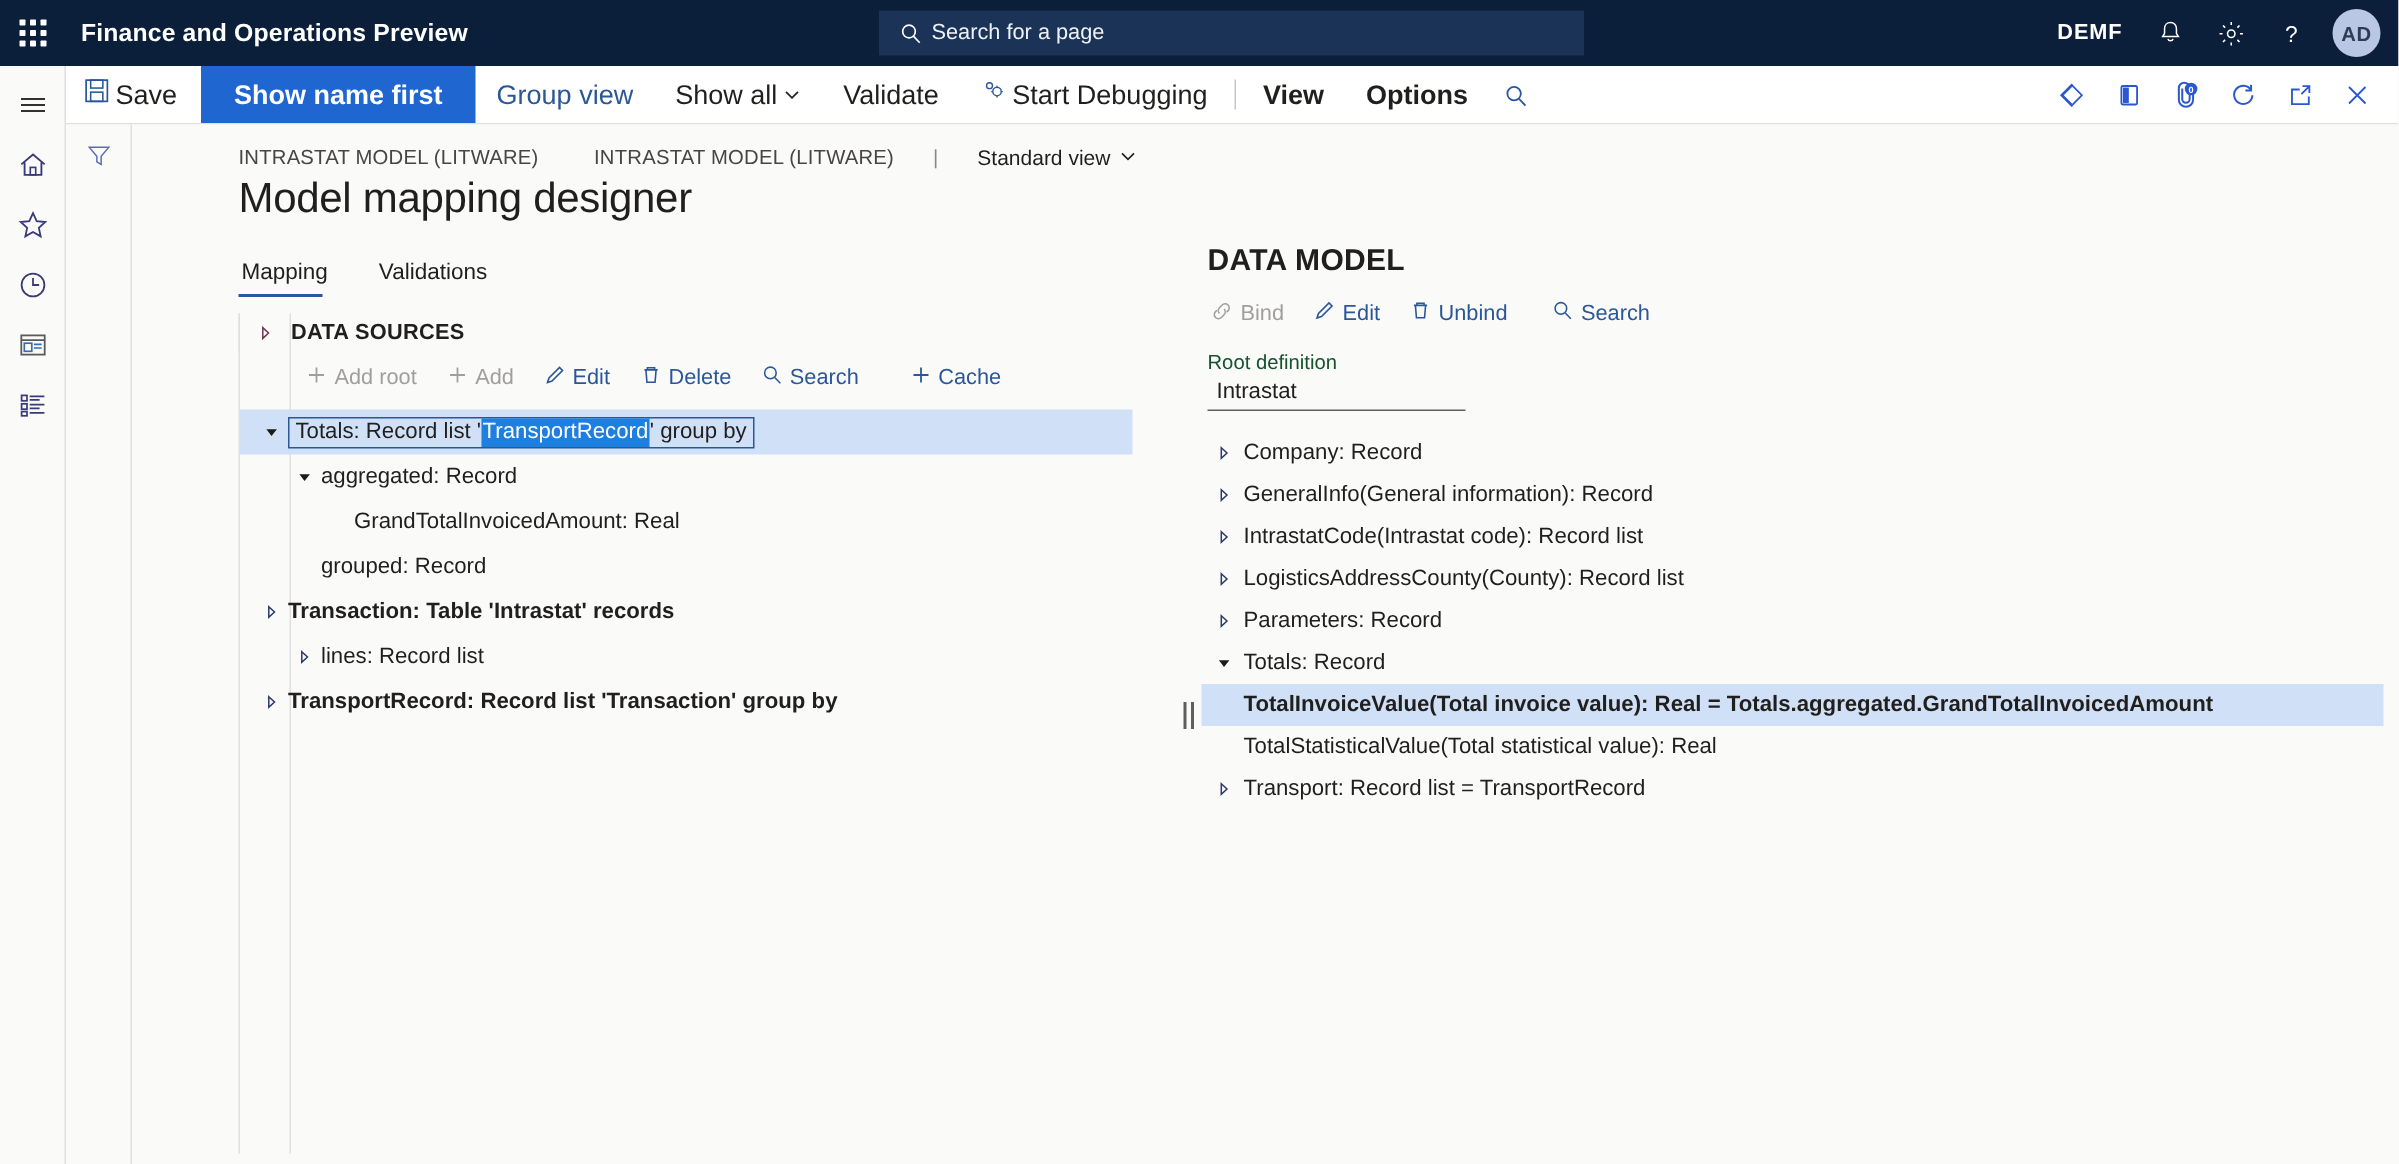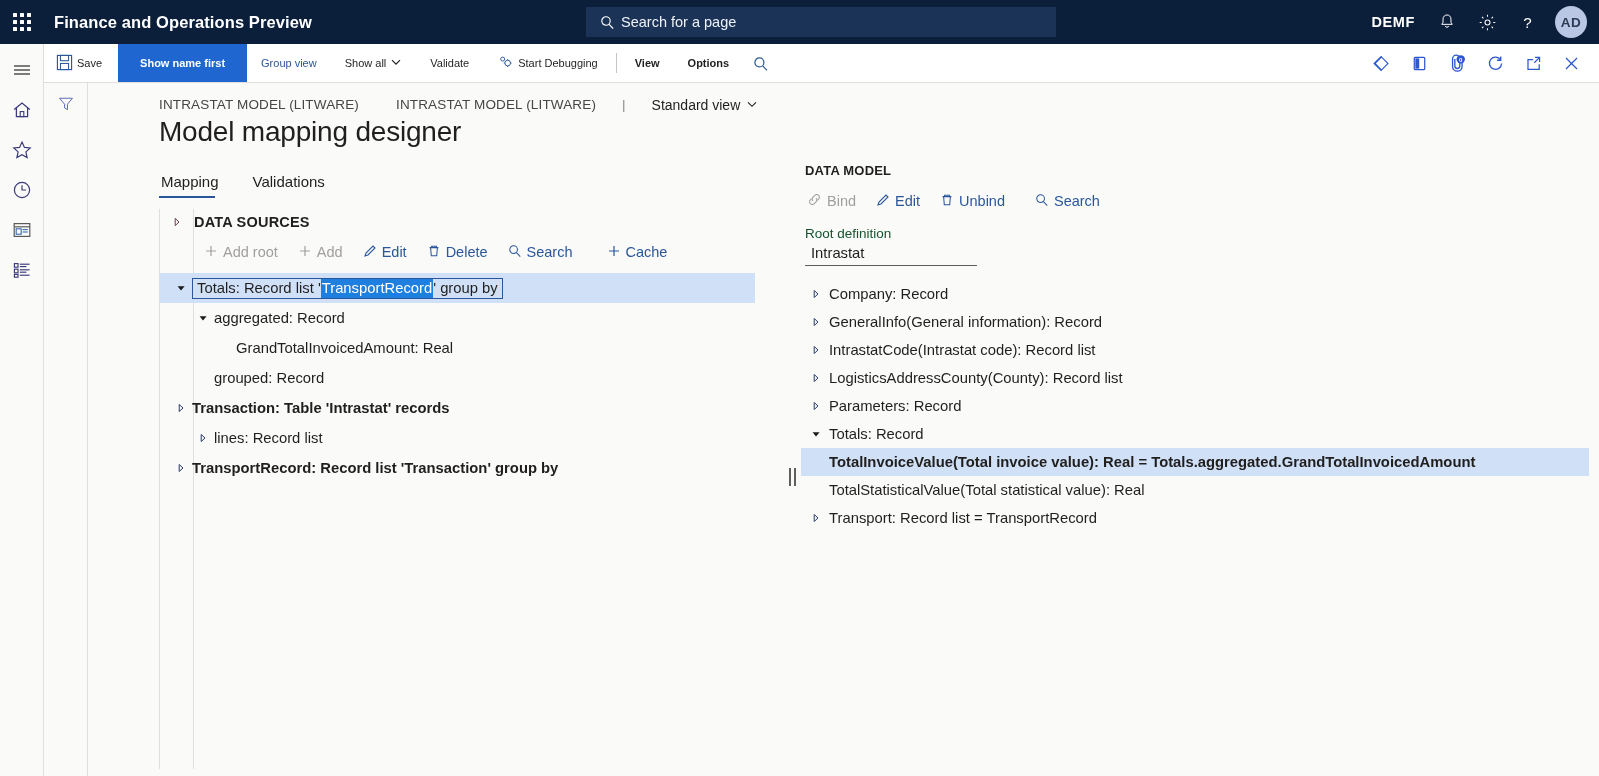--- a/index.html
+++ b/index.html
@@ -62,21 +62,21 @@
 
   
   .cmdbar {
     position: absolute; top: 44px; left: 44px; width: 1555px; height: 39px;
     background: #ffffff;
     border-bottom: 1px solid #e1dfdd;
     display: flex; align-items: stretch;
   }
   .cmd-btn {
     display: flex; align-items: center; gap: 4px;
-    padding: 0 14px; font-size: 11px; color: #201f1e;
+    padding: 0 14px; font-size: 18px; color: #201f1e;
     cursor: pointer; white-space: nowrap; border: none; background: none;
     font-family: inherit;
   }
   .cmd-btn.save { padding-left: 12px; padding-right: 16px; }
   .cmd-seg {
     display: flex; align-items: stretch; background: #1f66d0;
   }
   .cmd-seg .cmd-btn { color: #ffffff; font-weight: 600; padding: 0 22px; }
   .cmd-btn.accent { color: #2b579a; }
   .cmd-btn.plain { color: #201f1e; font-weight: 600; }
@@ -197,21 +197,21 @@
     position: absolute; left: 698px; top: 383px; width: 10px; height: 22px;
     display: flex; align-items: center; justify-content: center; gap: 3px; cursor: col-resize;
   }
   .splitter i { width: 2px; height: 18px; background: #605e5c; display: block; }
 
   
   .dm-panel {
     position: absolute; left: 712px; top: 80px; right: 10px; height: 600px;
   }
   .dm-title {
-    font-size: 13px; font-weight: 700; color: #201f1e; letter-spacing: .2px;
+    font-size: 20px; font-weight: 700; color: #201f1e; letter-spacing: .2px;
     margin-left: 4px;
   }
   .dm-toolbar { display: flex; align-items: center; height: 34px; margin-top: 6px; margin-left: -4px; }
   .rootdef-label { font-size: 13.5px; color: #14532d; margin-left: 4px; margin-top: 8px; }
   .rootdef-field {
     margin-left: 4px; margin-top: 2px; width: 172px;
     border-bottom: 1px solid #605e5c; padding: 2px 4px 4px 6px;
     font-size: 14.8px; color: #201f1e; cursor: text;
   }
   .dm-tree { margin-top: 14px; position: relative; }

